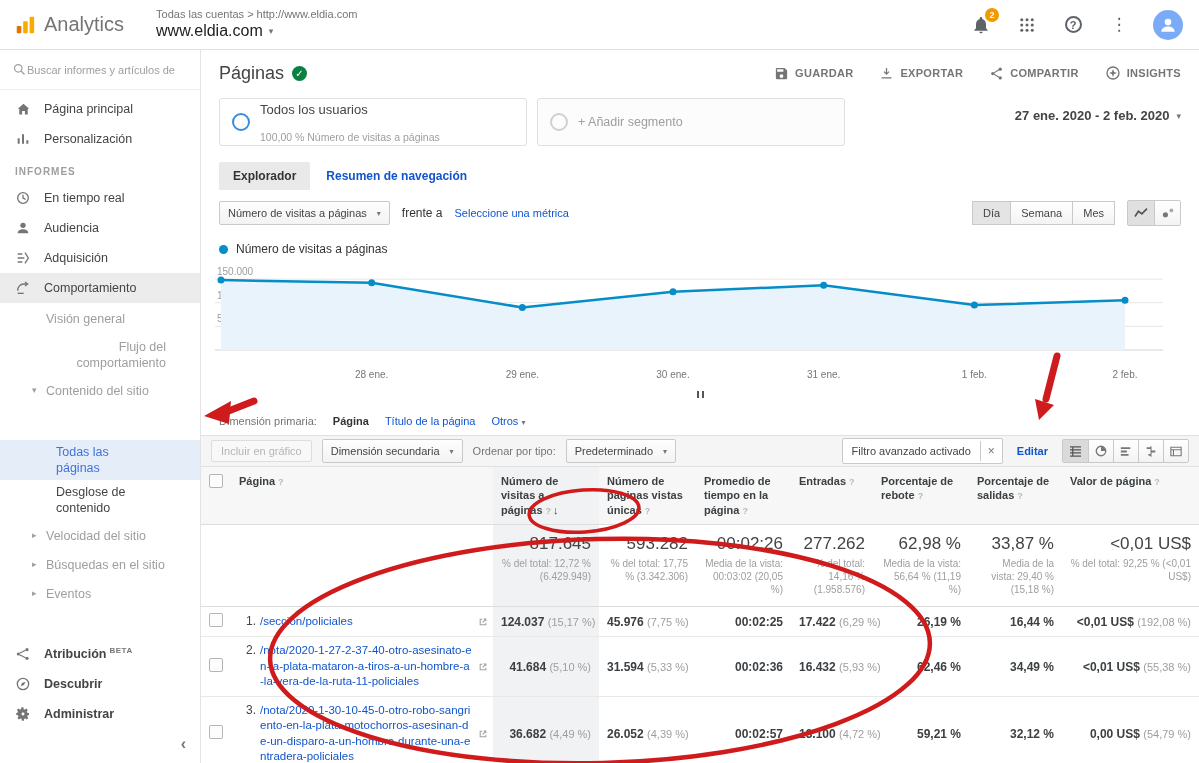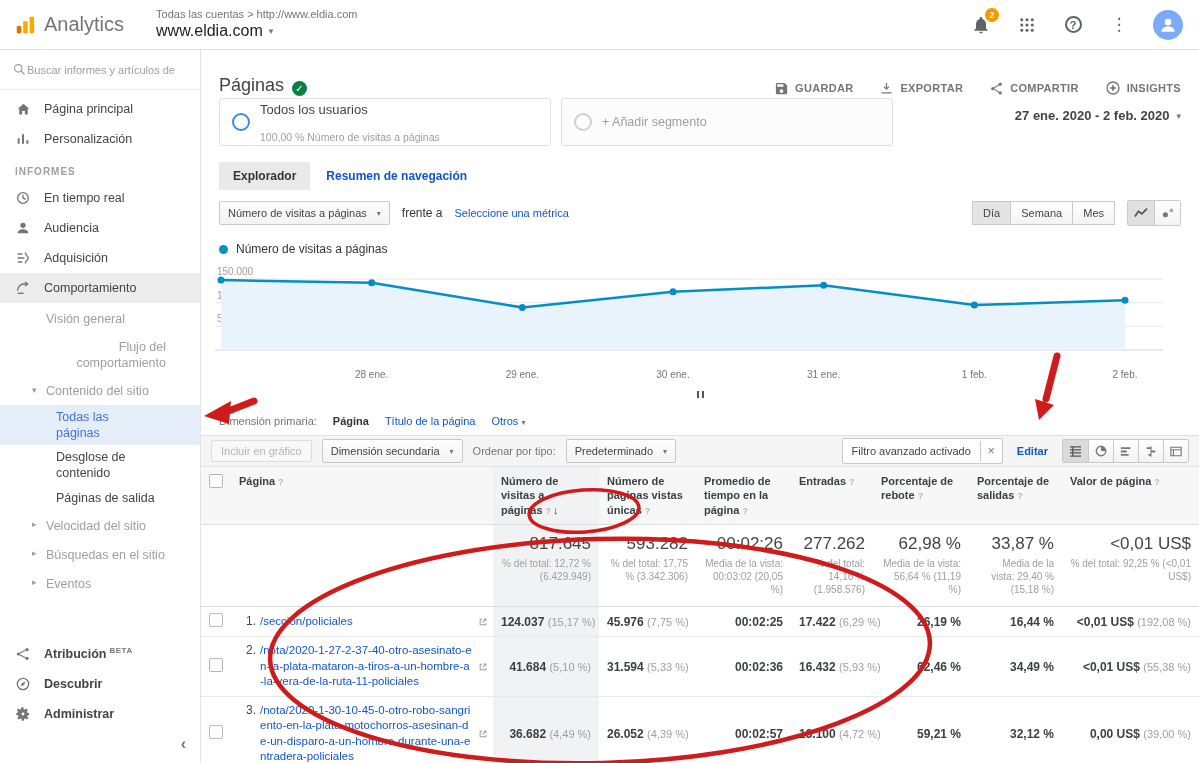--- a/index.html
+++ b/index.html
@@ -37,39 +37,39 @@
   .search-input::placeholder { color: #9e9e9e; }
   .nav { flex: 1; overflow: hidden; padding-top: 4px; }
   .nav-item { display: flex; align-items: center; gap: 12px; min-height: 30px; padding: 4px 8px 4px 14px;
     font-size: 12.5px; color: #444; cursor: pointer; position: relative; }
   .nav-item .nicon { width: 18px; flex: none; display: flex; justify-content: center; color: #757575; }
   .section-label { font-size: 10px; font-weight: bold; letter-spacing: 1px; color: #9e9e9e;
     padding: 12px 0 6px 15px; }
   .nav-item.parent-active { background: #ececec; }
   .nav-item.sub { padding-left: 46px; font-size: 12.5px; min-height: 26px; line-height: 1.3; padding-right: 34px; }
   .nav-item.subsub { padding-left: 56px; font-size: 12.5px; min-height: 24px; line-height: 1.3; padding-right: 44px; }
-  .nav-item.selected { background: #e4edf8; color: #4272d9; }
+  .nav-item.selected { background: #e4edf8; color: #4272d9; margin-top: 35px; }
   .tri { position: absolute; left: 32px; top: 6px; font-size: 9px; color: #9e9e9e; }
   .nav-bottom { flex: none; padding-bottom: 4px; font-weight: bold; }
   .beta-tag { font-size: 8px; color: #757575; vertical-align: super; margin-left: 3px; letter-spacing: .5px; }
   .collapse-row { display: flex; justify-content: flex-end; padding: 6px 14px; color: #757575;
     font-size: 16px; cursor: pointer; }
 
   
   .main { position: absolute; top: 50px; left: 201px; right: 0; bottom: 0; overflow: hidden; background: #fff; }
-  .title-row { display: flex; align-items: flex-end; height: 46px; padding: 0 18px; }
+  .title-row { display: flex; align-items: center; height: 46px; padding: 0 18px; }
   .page-title { font-size: 18px; color: #444; }
   .verified { width: 15px; height: 15px; border-radius: 50%; background: #0b8043; color: #fff;
     font-size: 10px; display: flex; align-items: center; justify-content: center; margin-left: 8px; }
   .actions { margin-left: auto; display: flex; gap: 26px; align-items: center; }
   .action-btn { display: flex; align-items: center; gap: 6px; font-size: 11px; font-weight: bold;
     color: #757575; letter-spacing: .3px; cursor: pointer; }
 
   .segment-row { display: flex; align-items: flex-start; padding: 2px 18px 8px; }
-  .segment-card { width: 332px; height: 48px; border: 1px solid #e0e0e0; border-radius: 3px;
+  .segment-card { width: 308px; height: 48px; border: 1px solid #e0e0e0; border-radius: 3px;
     display: flex; align-items: center; gap: 10px; padding: 0 12px; cursor: pointer; background: #fff; }
   .segment-card.add { margin-left: 10px; background: #fcfcfc; }
   .radio-on { width: 18px; height: 18px; border-radius: 50%; border: 2px solid #3a8ddd; flex: none; }
   .radio-off { width: 18px; height: 18px; border-radius: 50%; border: 2px solid #d0d0d0; flex: none; }
   .seg-name { font-size: 13px; color: #444; }
   .seg-detail { font-size: 10.5px; color: #9e9e9e; margin-top: 14px; }
   .add-seg-label { font-size: 12.5px; color: #9e9e9e; }
   .date-range { margin-left: auto; font-size: 13px; font-weight: bold; color: #444; display: flex;
     align-items: center; gap: 7px; padding-top: 10px; cursor: pointer; }
   .date-range .caret { font-size: 9px; color: #757575; }
@@ -281,23 +281,20 @@
     </div>
     <div class="nav-item sub">
       <span class="tri">▾</span>
       <span>Contenido del sitio</span>
     </div>
     <div class="nav-item subsub selected">
       <span>Todas las páginas</span>
     </div>
     <div class="nav-item subsub">
       <span>Desglose de contenido</span>
-    </div>
-    <div class="nav-item subsub">
-      <span>Páginas de salida</span>
     </div>
     <div class="nav-item sub">
       <span class="tri">▸</span>
       <span>Velocidad del sitio</span>
     </div>
     <div class="nav-item sub">
       <span class="tri">▸</span>
       <span>Búsquedas en el sitio</span>
     </div>
     <div class="nav-item sub">
@@ -635,21 +632,21 @@
               <path d="M2 2h3.2v1.2H3.2v5.6h5.6V7H10v3H2z" fill="#9aa0a6"></path>
               <path d="M6.3 1.8H10v3.7L8.7 4.2 6 6.9l-.9-.9 2.7-2.7z" fill="#9aa0a6"></path>
             </svg>
           </td>
         <td class="num sorted"><span class="val">36.682</span> <span class="pct">(4,49 %)</span></td>
         <td class="num"><span class="val">26.052</span> <span class="pct">(4,39 %)</span></td>
         <td class="num"><span class="val">00:02:57</span></td>
         <td class="num"><span class="val">13.100</span> <span class="pct">(4,72 %)</span></td>
         <td class="num"><span class="val">59,21 %</span></td>
         <td class="num"><span class="val">32,12 %</span></td>
-        <td class="num"><span class="val">0,00 US$</span> <span class="pct">(39,00 %)</span></td>
+        <td class="num"><span class="val">0,00 US$</span> <span class="pct">(54,79 %)</span></td>
       </tr>
 
     </tbody>
   </table>
 </div>
 
 <svg class="annotations" viewBox="0 0 1199 763">
   <g>
     <path d="M254 401 L226 412" stroke="#cf1b1b" stroke-width="7" stroke-linecap="round" fill="none"></path>
     <polygon points="204,416 231,401 229,424" fill="#cf1b1b"></polygon>

